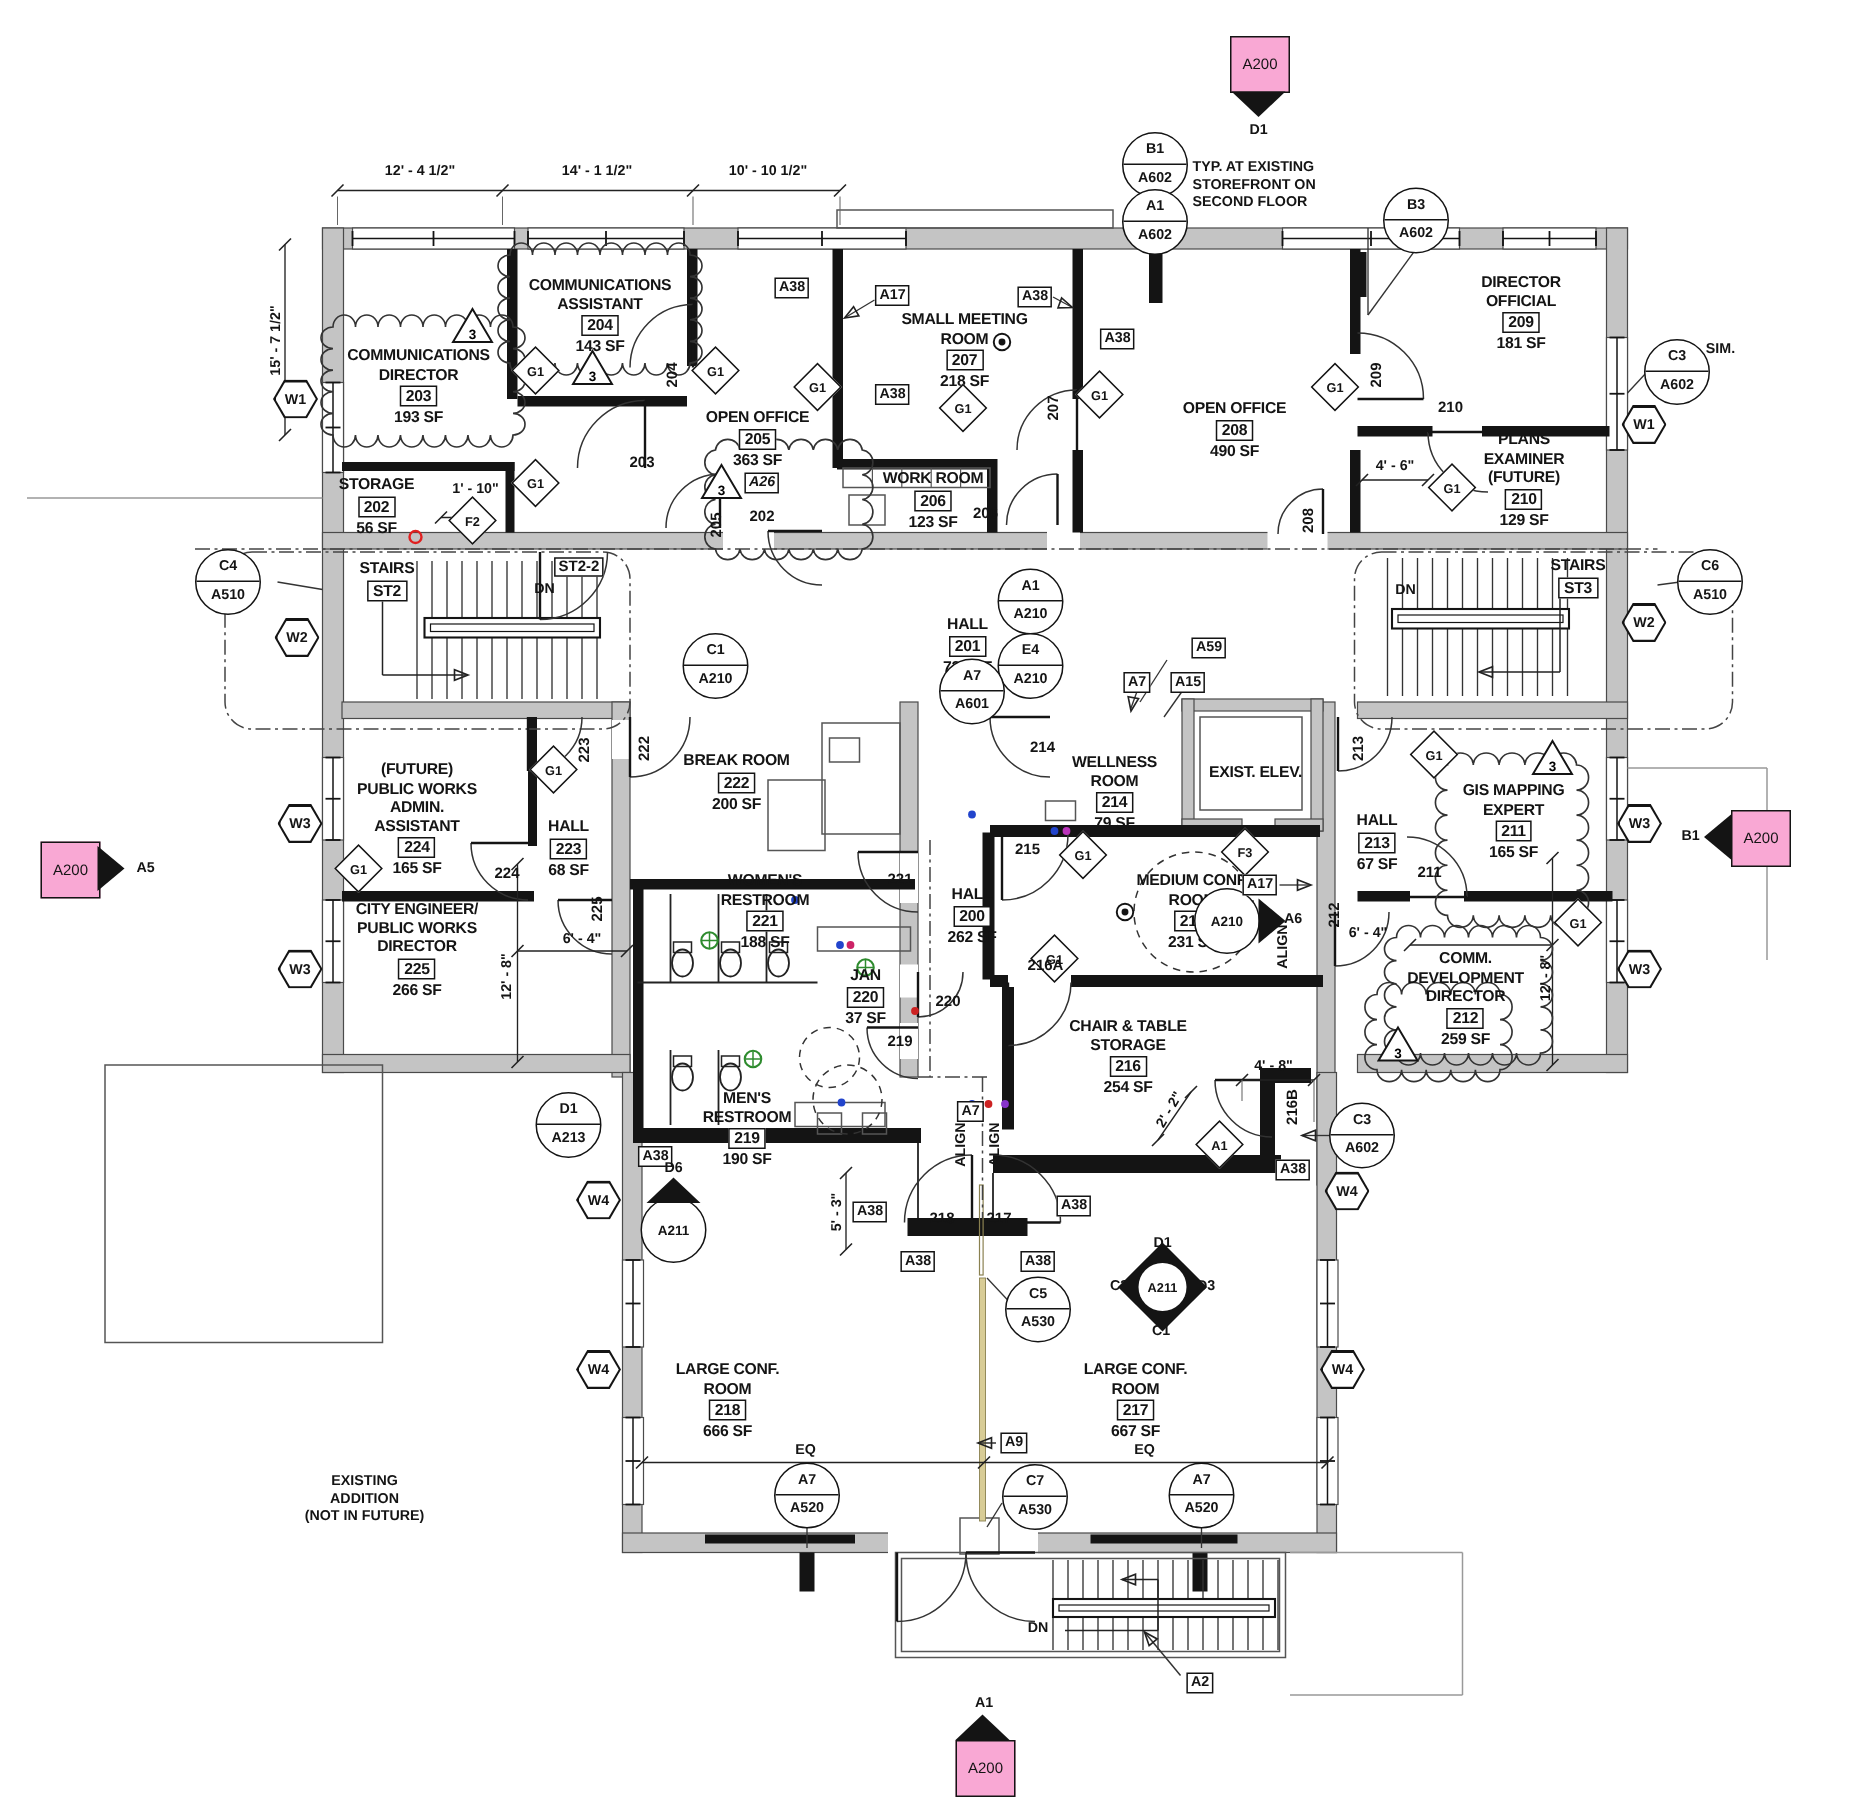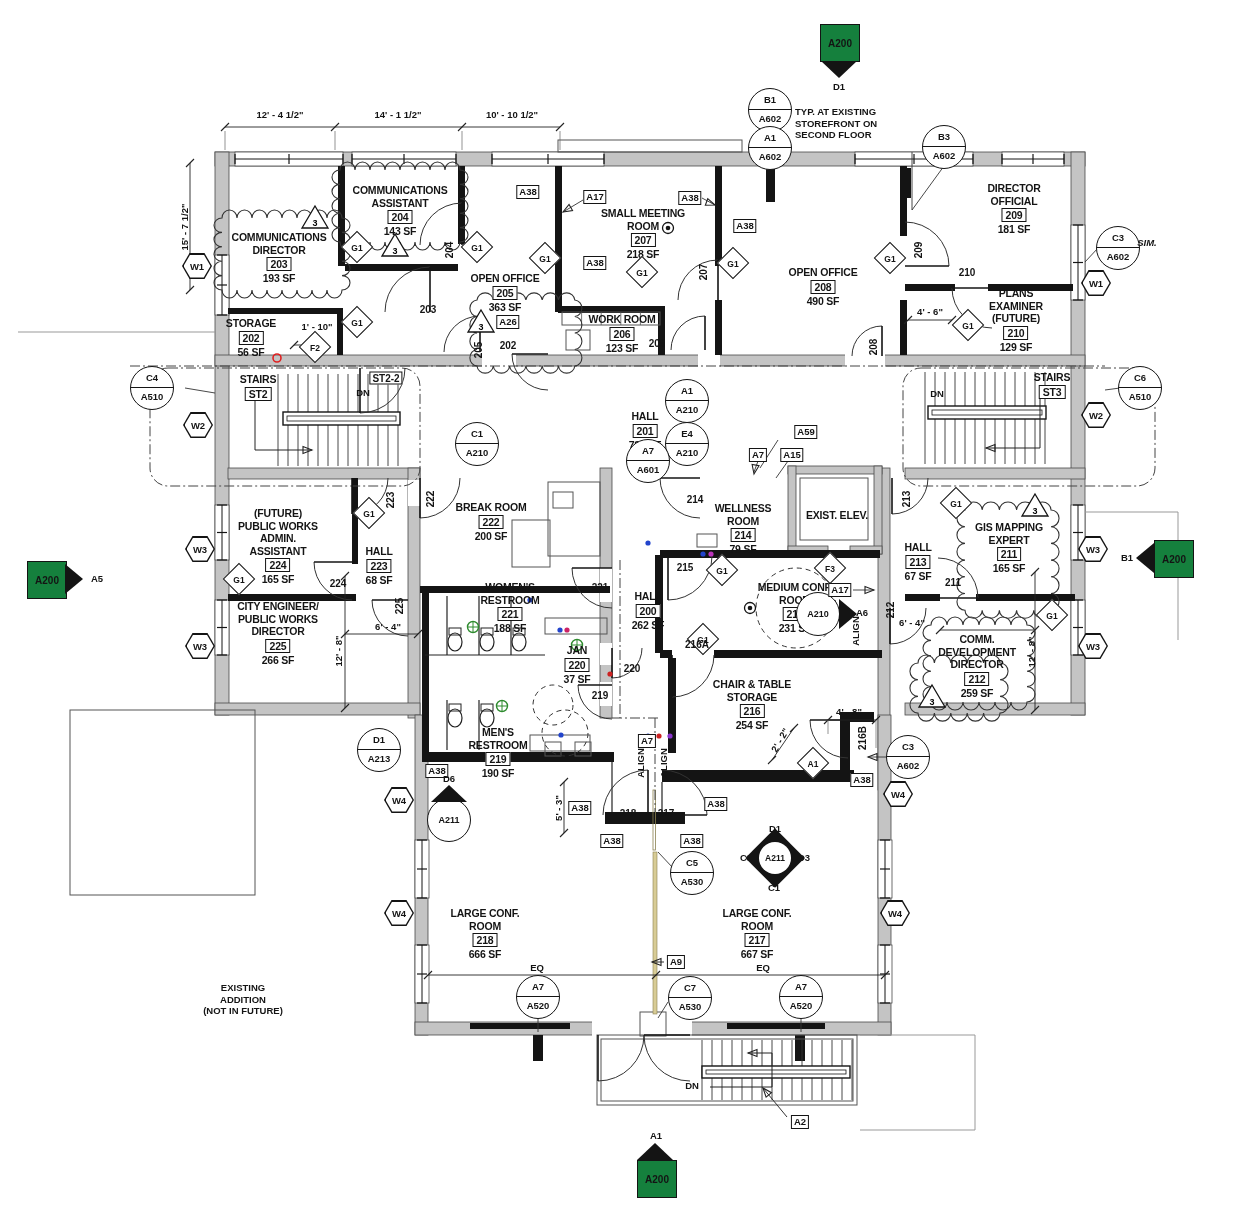--- a/index.html
+++ b/index.html
@@ -24,22 +24,22 @@
   .boxm{position:absolute;border:1.3px solid #141414;background:#fff;padding:0 2px;font-size:9.5px;
         font-weight:700;transform:translate(-50%,-50%);white-space:nowrap;line-height:12px;}
   .tag{position:absolute;font-size:10px;font-weight:700;transform:translate(-50%,-50%);white-space:nowrap;}
   .tag.r{transform:translate(-50%,-50%) rotate(-90deg);}
   .tag.bx{border:1.2px solid #141414;padding:0 2px;background:#fff;}
   .dim{position:absolute;font-size:9.5px;font-weight:700;transform:translate(-50%,-50%);white-space:nowrap;}
   .note{position:absolute;font-size:9.5px;font-weight:700;line-height:11.5px;white-space:nowrap;
         transform:translate(-50%,-50%);text-align:center;}
   .note.l{transform:none;text-align:left;}
   .note.tl{transform:translateX(-50%);}
-  .smbox{position:absolute;width:38px;height:36px;border:1.4px solid #141414;background:#15803d;
-         display:flex;align-items:center;justify-content:center;font-size:10px;font-weight:700;}
+  .smbox{position:absolute;width:38px;height:36px;border:1.4px solid #141414;background:#f9a8d4;
+         display:flex;align-items:center;justify-content:center;font-size:10px;font-weight:400;}
   .tri{position:absolute;width:0;height:0;}
   .tri.down{border-left:18px solid transparent;border-right:18px solid transparent;border-top:17px solid #141414;}
   .tri.up{border-left:18px solid transparent;border-right:18px solid transparent;border-bottom:17px solid #141414;}
   .tri.right{border-top:15px solid transparent;border-bottom:15px solid transparent;border-left:18px solid #141414;}
   .tri.left{border-top:15px solid transparent;border-bottom:15px solid transparent;border-right:18px solid #141414;}
   .bigdia{position:absolute;width:42px;height:42px;background:#141414;transform:translate(-50%,-50%) rotate(45deg);}
   .bigdia i{position:absolute;left:5px;top:5px;right:5px;bottom:5px;border-radius:50%;background:#fff;
         transform:rotate(-45deg);font-style:normal;font-weight:700;font-size:8.5px;
         display:flex;align-items:center;justify-content:center;}
 </style>
@@ -805,21 +805,21 @@
     <div class="boxm" style="left: 745px; top: 226px;">A38</div>
     <div class="boxm" style="left: 595px; top: 263px;">A38</div>
     <div class="boxm" style="left: 437px; top: 771px;">A38</div>
     <div class="boxm" style="left: 580px; top: 808px;">A38</div>
     <div class="boxm" style="left: 716px; top: 804px;">A38</div>
     <div class="boxm" style="left: 612px; top: 841px;">A38</div>
     <div class="boxm" style="left: 692px; top: 841px;">A38</div>
     <div class="boxm" style="left: 862px; top: 780px;">A38</div>
     <div class="boxm" style="left: 595px; top: 197px;">A17</div>
     <div class="boxm" style="left: 840px; top: 590px;">A17</div>
-    <div class="boxm" style="left: 508px; top: 322px;">A26</div>
+    <div class="boxm" style="left: 508px; top: 322px; font-style: italic;">A26</div>
     <div class="boxm" style="left: 790px; top: 432px; margin-left: 16px;">A59</div>
     <div class="boxm" style="left: 758px; top: 455px;">A7</div>
     <div class="boxm" style="left: 647px; top: 741px;">A7</div>
     <div class="boxm" style="left: 792px; top: 455px;">A15</div>
     <div class="boxm" style="left: 676px; top: 962px;">A9</div>
     <div class="boxm" style="left: 800px; top: 1122px;">A2</div>
     <div class="tag" style="left: 428px; top: 309px;">203</div>
     <div class="tag" style="left: 508px; top: 345px;">202</div>
     <div class="tag r" style="left: 449px; top: 250px;">204</div>
     <div class="tag r" style="left: 478px; top: 350px;">205</div>
@@ -858,21 +858,21 @@
     <div class="dim" style="left: 558px; top: 808px; transform: translate(-50%, -50%) rotate(-90deg);">5' - 3"</div>
     <div class="dim" style="left: 780px; top: 740px; transform: translate(-50%, -50%) rotate(-60deg);">2' - 2"</div>
     <div class="dim" style="left: 849px; top: 711px;">4' - 8"</div>
     <div class="dim" style="left: 537px; top: 967px;">EQ</div>
     <div class="dim" style="left: 763px; top: 967px;">EQ</div>
     <div class="note l" style="left: 795px; top: 106px;">
       <div>TYP. AT EXISTING</div>
       <div>STOREFRONT ON</div>
       <div>SECOND FLOOR</div>
     </div>
-    <div class="note " style="left: 1147px; top: 243px; font-style: italic;">
+    <div class="note " style="left: 1147px; top: 233px;">
       <div>SIM.</div>
     </div>
     <div class="note " style="left: 363px; top: 393px;">
       <div>DN</div>
     </div>
     <div class="note " style="left: 937px; top: 394px;">
       <div>DN</div>
     </div>
     <div class="note " style="left: 692px; top: 1086px;">
       <div>DN</div>

